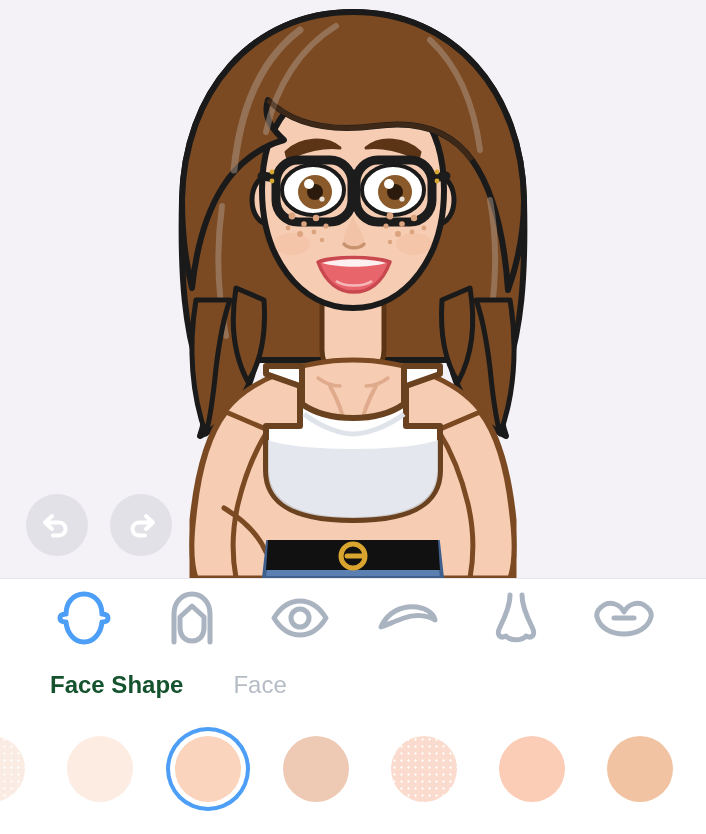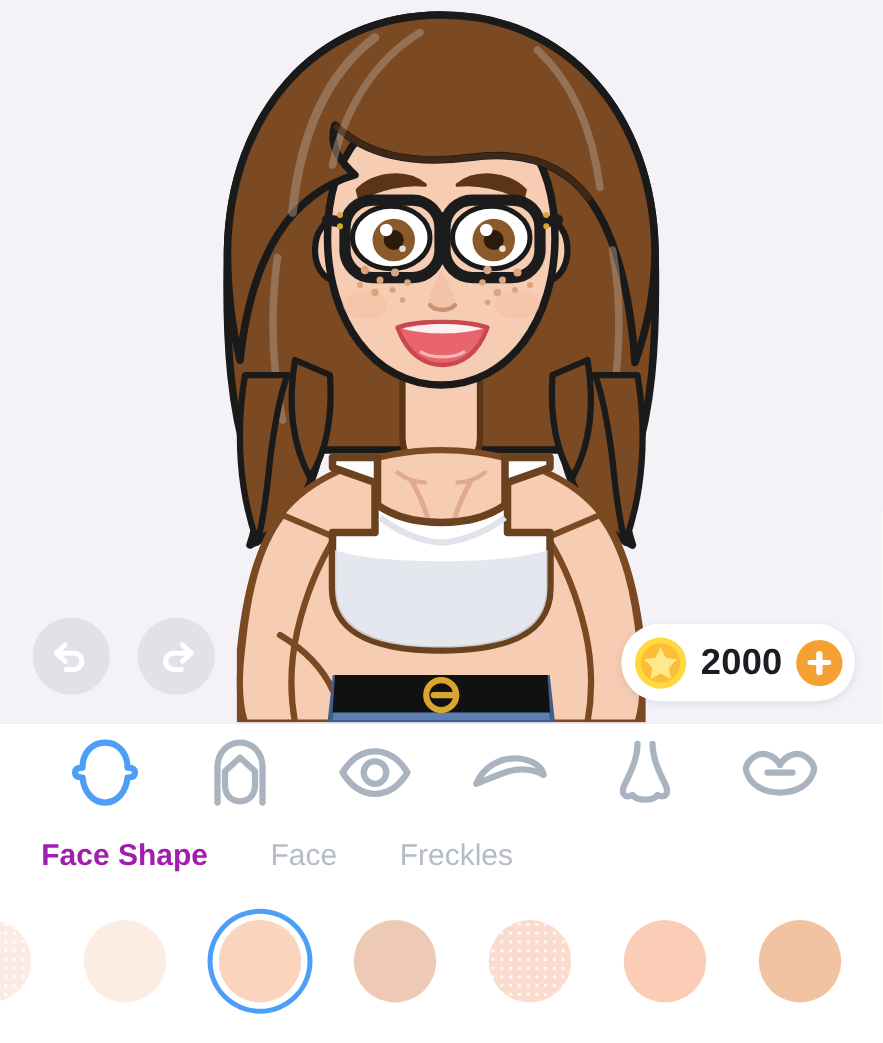--- a/index.html
+++ b/index.html
@@ -92,21 +92,21 @@
     display: flex; align-items: center;
     padding-left: 33px; gap: 50px;
     height: 56px; overflow: hidden;
   }
   .tab-label {
     font-size: 24px; color: #b6bcc6; cursor: pointer;
     white-space: nowrap; font-weight: 400;
     background: none; border: none; padding: 0;
     font-family: "Liberation Sans", sans-serif;
   }
-  .tab-label.active { color: #a21caf; font-weight: 700; }
+  .tab-label.active { color: #14532d; font-weight: 700; margin-left: 17px; }
 
   
   .swatch-row {
     display: flex; align-items: center;
     height: 112px; padding-left: 0; gap: 0;
     overflow: hidden; position: relative;
   }
   .swatch-cell {
     flex: 0 0 108px; height: 100px;
     display: flex; align-items: center; justify-content: center;
@@ -270,29 +270,20 @@
           <path d="M10 4 L3 10.5 L10 17 M3.5 10.5 H17 a6.5 6.5 0 0 1 0 13 H11" fill="none" stroke="#ffffff" stroke-width="4" stroke-linecap="round" stroke-linejoin="round"></path>
         </svg>
       </button>
       <button class="hist-btn">
         <svg width="30" height="26" viewBox="0 0 30 26">
           <path d="M20 4 L27 10.5 L20 17 M26.5 10.5 H13 a6.5 6.5 0 0 0 0 13 H19" fill="none" stroke="#ffffff" stroke-width="4" stroke-linecap="round" stroke-linejoin="round"></path>
         </svg>
       </button>
     </div>
 
-    <div class="coin-pill">
-      <svg class="coin-icon" viewBox="0 0 44 44">
-        <circle cx="22" cy="22" r="21" fill="#ffd93d"></circle>
-        <circle cx="22" cy="22" r="16" fill="#f7a832" opacity="0.55"></circle>
-        <path d="M22 9 l4.2 8.6 9.4 1.3 -6.8 6.6 1.6 9.4 -8.4 -4.4 -8.4 4.4 1.6 -9.4 -6.8 -6.6 9.4 -1.3 Z" fill="#ffe98a"></path>
-      </svg>
-      <span class="coin-amount">2000</span>
-      <button class="coin-add"></button>
-    </div>
   </div>
 
   <div class="panel">
 
     <div class="cat-strip">
 
       <button class="cat-icon-btn">
         <svg width="54" height="56" viewBox="0 0 54 56">
           <path d="M27 4 C16 4 9 13 9 24 C4 24 3 26 3 28 C3 30 4 32 9 32 C10 43 17 52 27 52 C37 52 44 43 45 32 C50 32 51 30 51 28 C51 26 50 24 45 24 C45 13 38 4 27 4 Z" fill="none" stroke="#4d9ef6" stroke-width="5" stroke-linejoin="round"></path>
         </svg>
@@ -336,21 +327,20 @@
           <rect x="6" y="8" width="40" height="36" rx="12" fill="none" stroke="#aab4c1" stroke-width="5"></rect>
           <circle cx="30" cy="26" r="5" fill="#aab4c1"></circle>
         </svg>
       </button>
 
     </div>
 
     <div class="tab-row">
       <button class="tab-label active">Face Shape</button>
       <button class="tab-label">Face</button>
-      <button class="tab-label">Freckles</button>
     </div>
 
     <div class="swatch-row">
       <button class="swatch-cell">
         <span class="swatch-dot freckled" style="background:#fbece3"></span>
       </button>
       <button class="swatch-cell">
         <span class="swatch-dot" style="background:#fdece1"></span>
       </button>
       <button class="swatch-cell selected">

